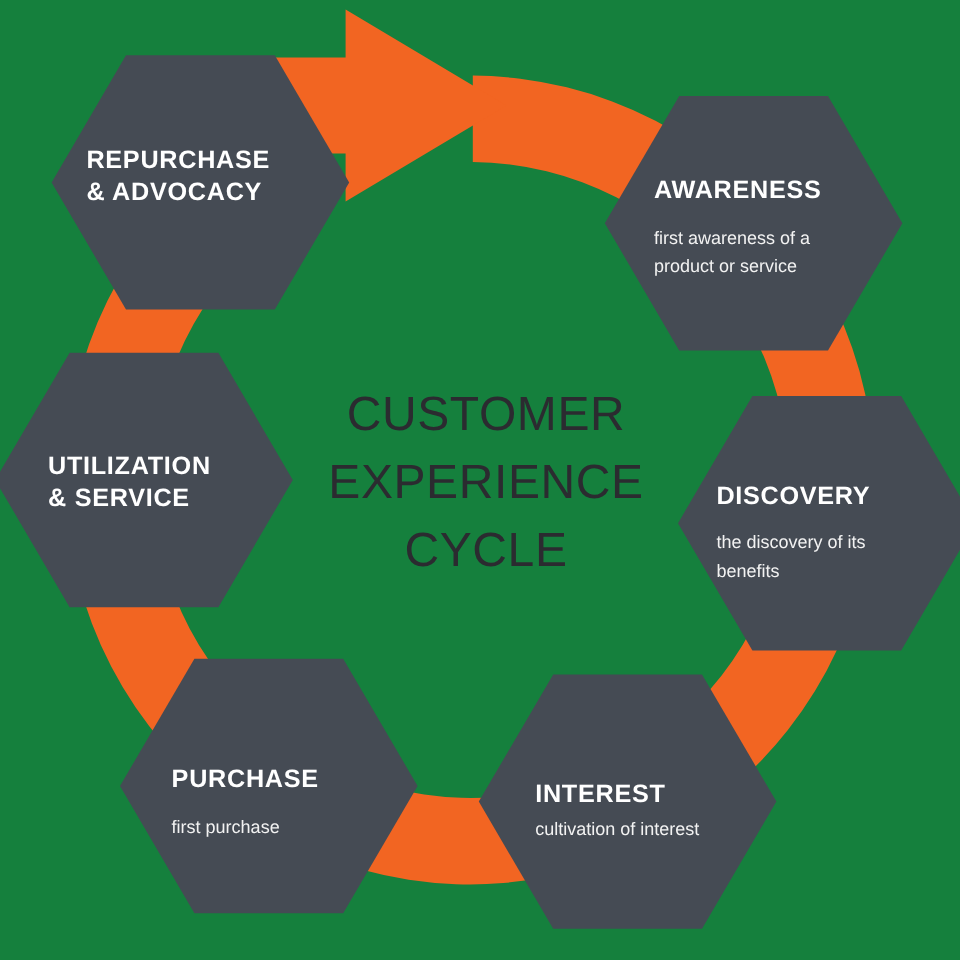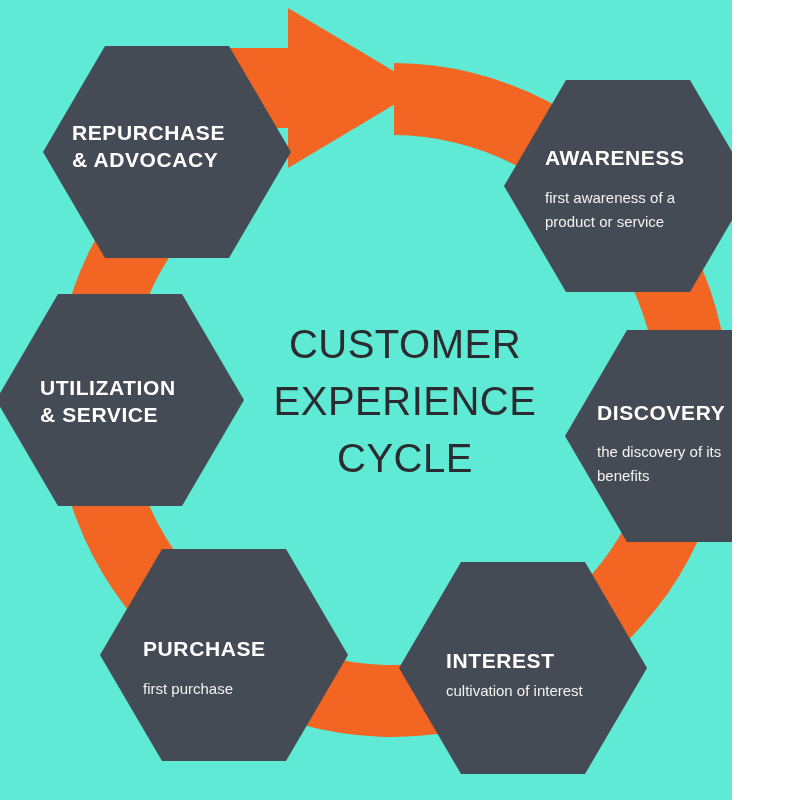--- a/index.html
+++ b/index.html
@@ -5,23 +5,23 @@
   html, body {
     margin: 0;
     padding: 0;
     background: #ffffff;
   }
   body {
     font-family: "Liberation Sans", sans-serif;
   }
   #stage {
     position: relative;
-    width: 732px;
+    width: 800px;
     height: 800px;
-    background: #5eead4;
+    background: #15803d;
     overflow: hidden;
   }
   #diagram-svg {
     position: absolute;
     left: 0;
     top: 0;
     width: 800px;
     height: 800px;
   }
   .hex-title {

